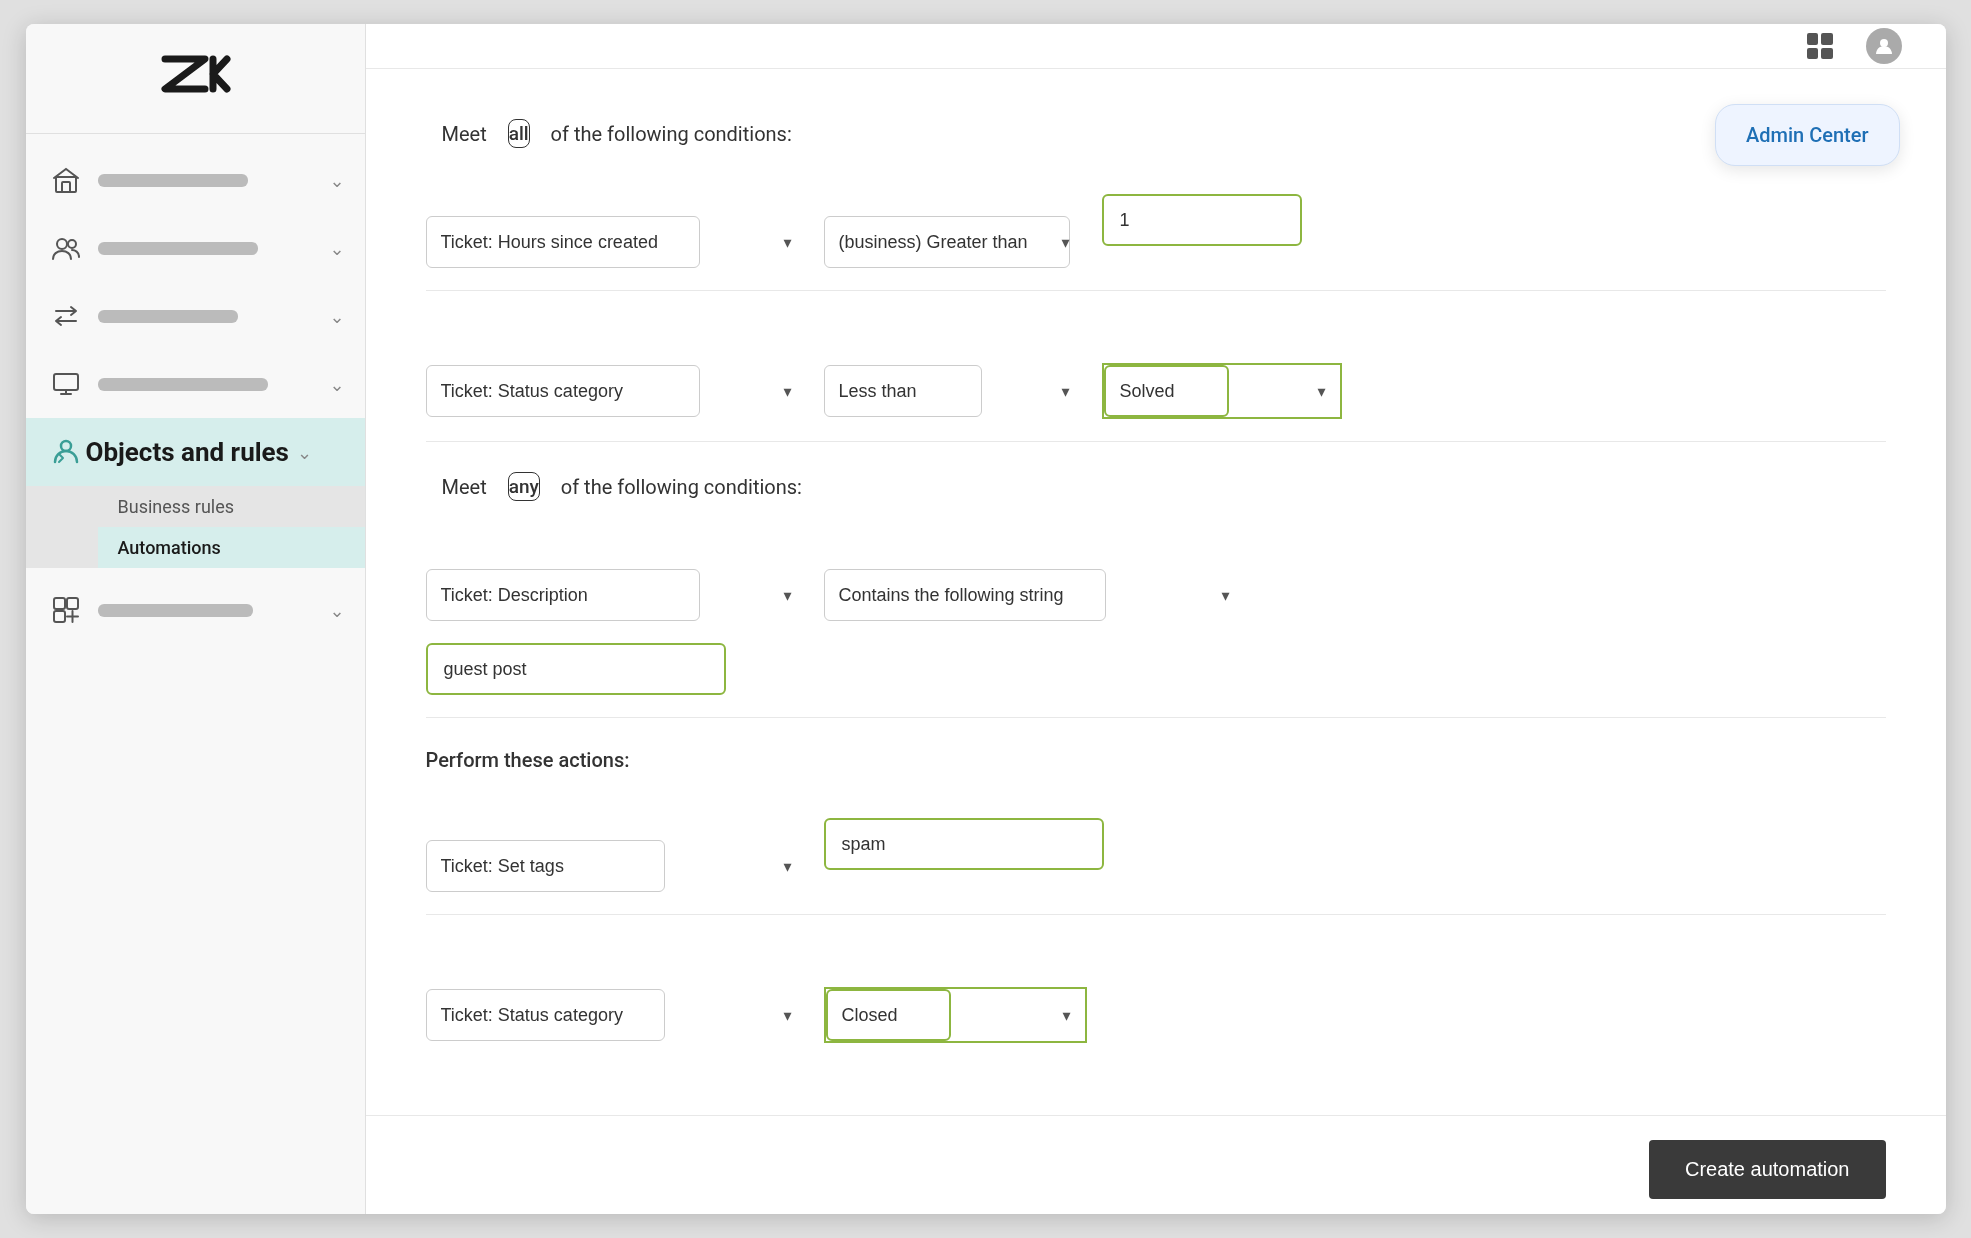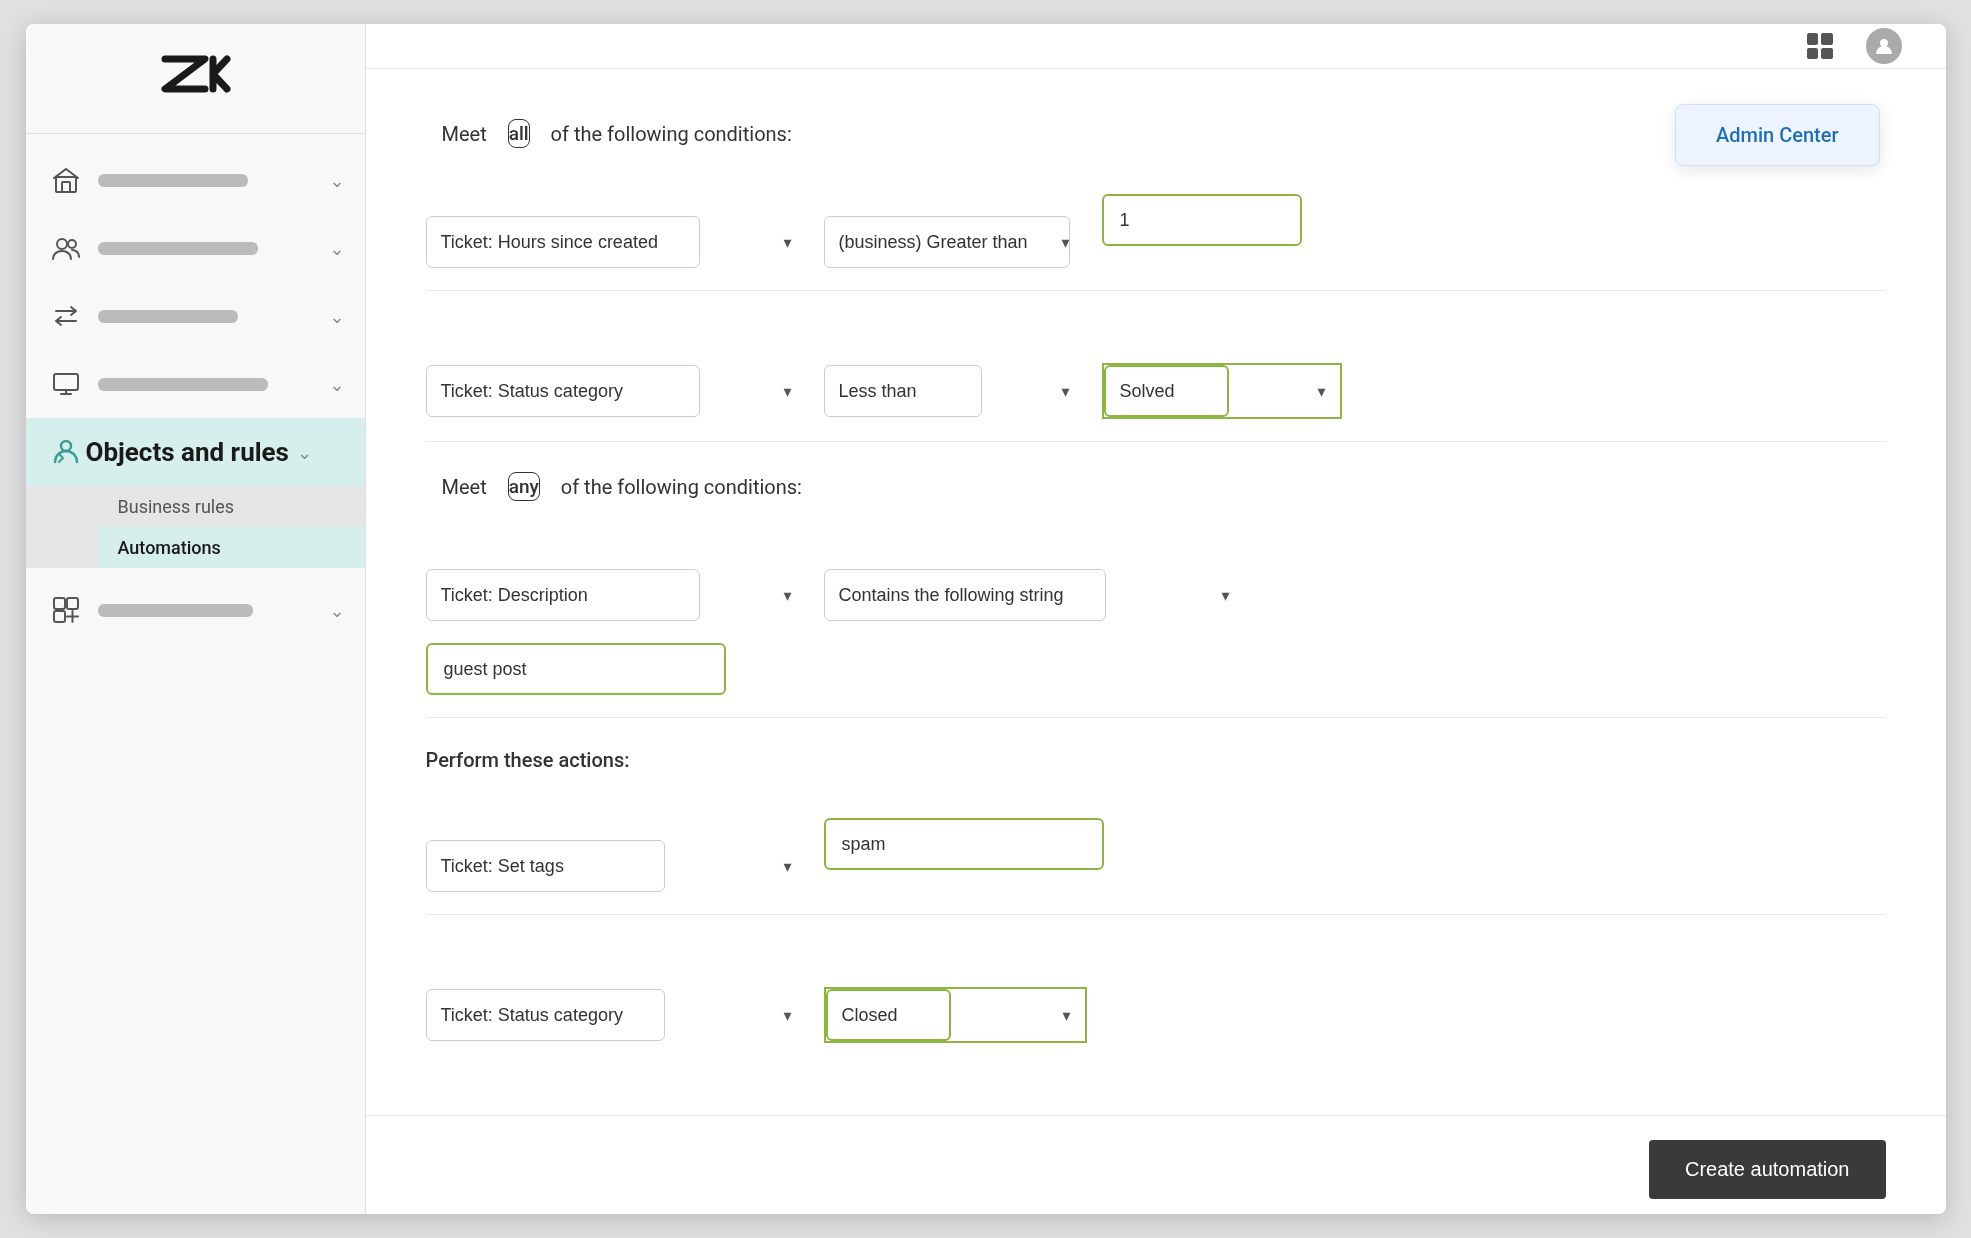--- a/index.html
+++ b/index.html
@@ -152,25 +152,25 @@
       display: flex;
       align-items: center;
       justify-content: center;
       color: #fff;
       font-size: 18px;
     }
     
     .admin-dropdown {
       position: absolute;
       top: 80px;
-      right: 66px;
+      right: 46px;
       background: #eef4ff;
       border: 1px solid #d0dff5;
-      border-radius: 8px;
-      padding: 18px 40px;
+      border-radius: 20px;
+      padding: 18px 30px;
       z-index: 100;
       box-shadow: 0 4px 16px rgba(0,0,0,0.10);
     }
     .admin-dropdown a {
       color: #1e6fb5;
       font-size: 20px;
       text-decoration: none;
       font-weight: 500;
     }
     

